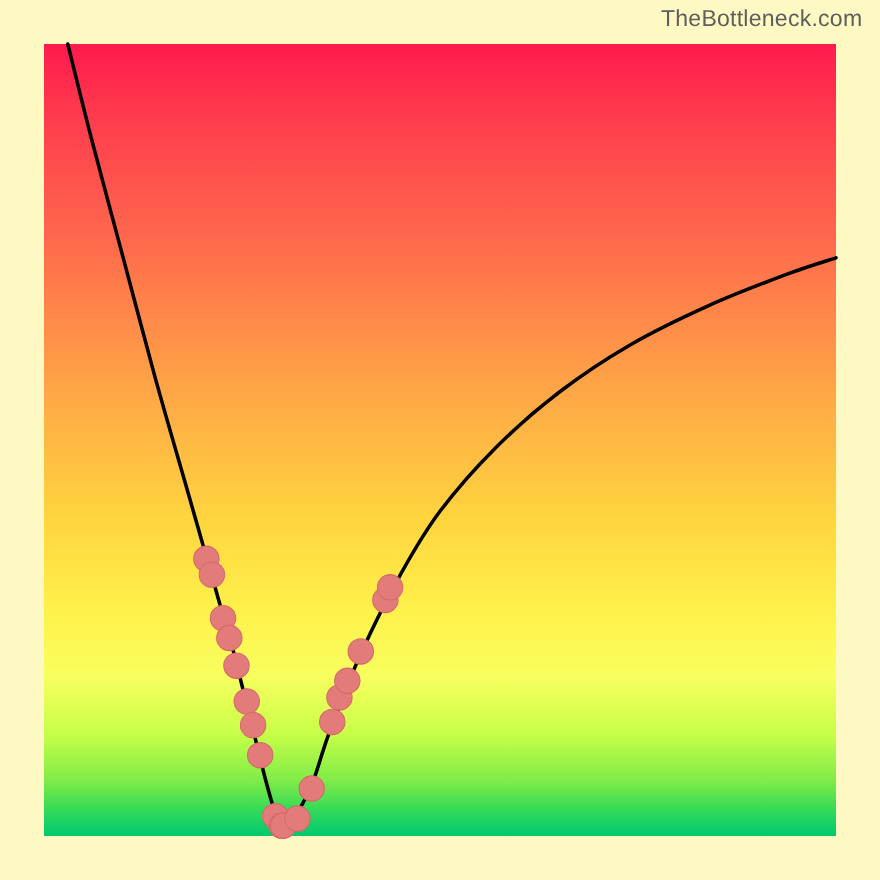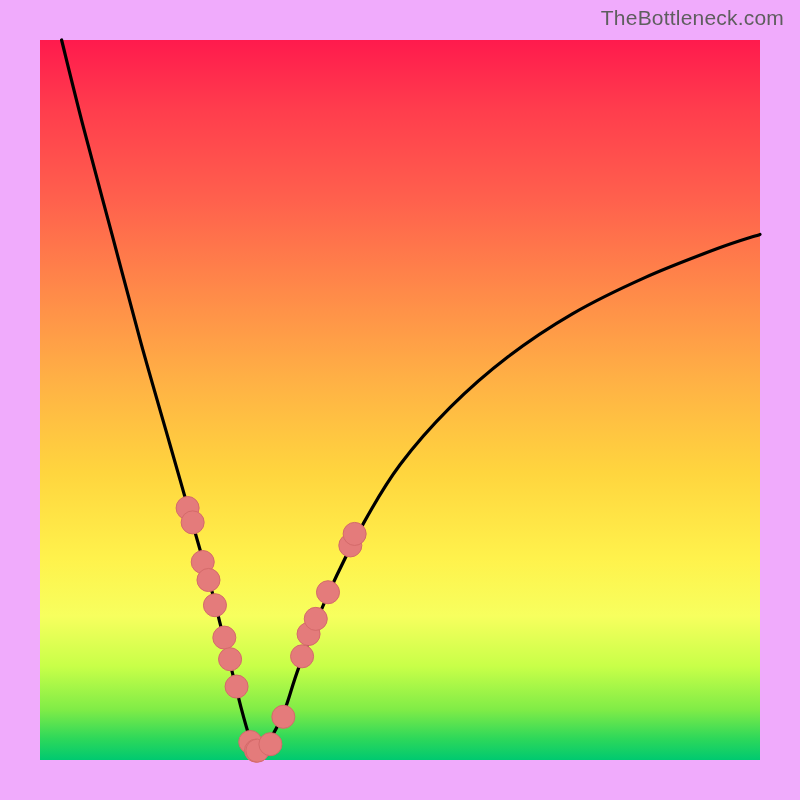--- a/index.html
+++ b/index.html
@@ -10,21 +10,21 @@
     background: #000;
     overflow: hidden;
     font-family: Arial, Helvetica, sans-serif;
   }
   .frame {
     position: absolute;
     left: 0;
     top: 0;
     width: 800px;
     height: 800px;
-    background: #f0abfc;
+    background: #fef9c3;
   }
   .plot {
     position: absolute;
     left: 40px;
     top: 40px;
     width: 720px;
     height: 720px;
     background: linear-gradient(
       to bottom,
       #ff1a4d 0%,

